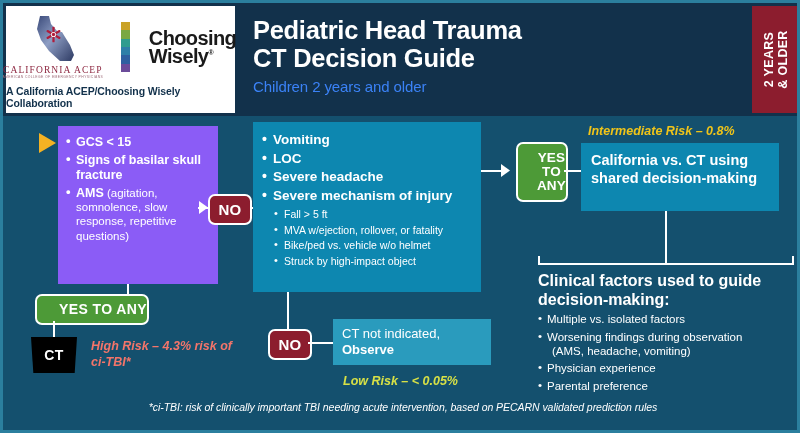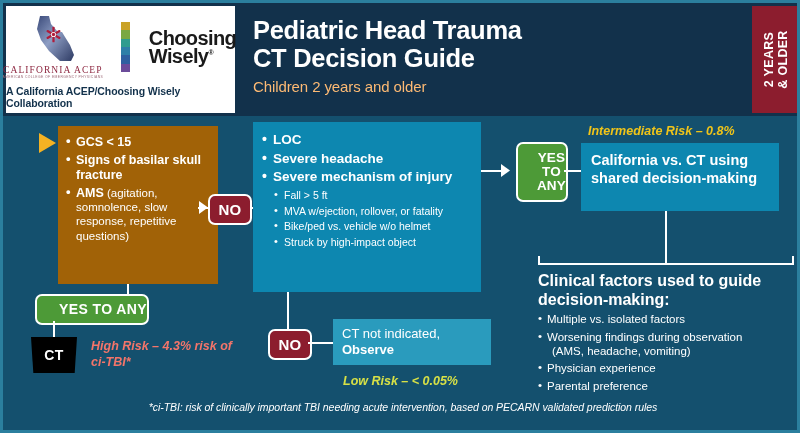--- a/index.html
+++ b/index.html
@@ -28,39 +28,39 @@
   #cw-swatches{display:flex;flex-direction:column;width:9px;height:50px;}
   #cw-swatches i{flex:1;display:block;}
   #cw-words{display:flex;flex-direction:column;line-height:.92;}
   #cw-words b{font-size:20px;color:#1a1a1a;font-weight:bold;letter-spacing:-.6px;}
   #cw-words b.second{position:relative;}
   #cw-reg{font-size:7px;vertical-align:super;}
   #collab{font-size:10.5px;font-weight:bold;color:#12314b;letter-spacing:-.1px;margin-top:1px;}
 
   #title-block{position:absolute;left:250px;top:14px;width:450px;color:#ffffff;}
   #title-block h1{margin:0;font-size:25.5px;line-height:1.08;font-weight:bold;letter-spacing:-.3px;}
-  #title-block h2{margin:6px 0 0 0;font-size:15px;font-weight:normal;letter-spacing:-.1px;color:#fdba74;}
+  #title-block h2{margin:6px 0 0 0;font-size:15px;font-weight:normal;letter-spacing:-.1px;color:#3b82f6;}
 
   #age-banner{
     position:absolute;right:3px;top:3px;width:48px;height:107px;background:#8c1d2e;
     display:flex;align-items:center;justify-content:center;
   }
   #age-banner span{
     transform:rotate(-90deg);white-space:nowrap;color:#ffffff;font-weight:bold;
     font-size:12.5px;line-height:1.08;letter-spacing:.3px;text-align:center;
   }
 
   
   #canvas{position:absolute;left:0;top:113px;width:800px;height:317px;}
 
   .box{position:absolute;box-sizing:border-box;color:#fff;}
 
   
   #crit1{
-    left:55px;top:10px;width:160px;height:158px;background:#a16207;
+    left:55px;top:10px;width:160px;height:158px;background:#8b5cf6;
     padding:9px 8px 6px 8px;
   }
   #crit1 ul{margin:0;padding:0;list-style:none;}
   #crit1 li{position:relative;padding-left:10px;margin-bottom:4px;font-size:12.5px;line-height:1.14;font-weight:bold;}
   #crit1 li:before{content:"\2022";position:absolute;left:0;top:-1px;font-size:13px;}
   #crit1 li .normal{font-weight:normal;font-size:11.5px;}
 
   #gold-arrow{
     position:absolute;left:36px;top:17px;width:0;height:0;
     border-top:10px solid transparent;border-bottom:10px solid transparent;
@@ -248,20 +248,21 @@
       <span>CT</span>
     </div>
     <div id="high-risk">High Risk – 4.3% risk of ci-TBI*</div>
 
     <div id="no1" class="pill-no">
       <span>NO</span>
     </div>
 
     <div id="crit2" class="box">
       <ul class="main">
+        <li><span>Vomiting</span></li>
         <li><span>LOC</span></li>
         <li><span>Severe headache</span></li>
         <li>
           <span>Severe mechanism of injury</span>
           <ul class="sub">
             <li><span>Fall &gt; 5 ft</span></li>
             <li><span>MVA w/ejection, rollover, or fatality</span></li>
             <li><span>Bike/ped vs. vehicle w/o helmet</span></li>
             <li><span>Struck by high-impact object</span></li>
           </ul>

